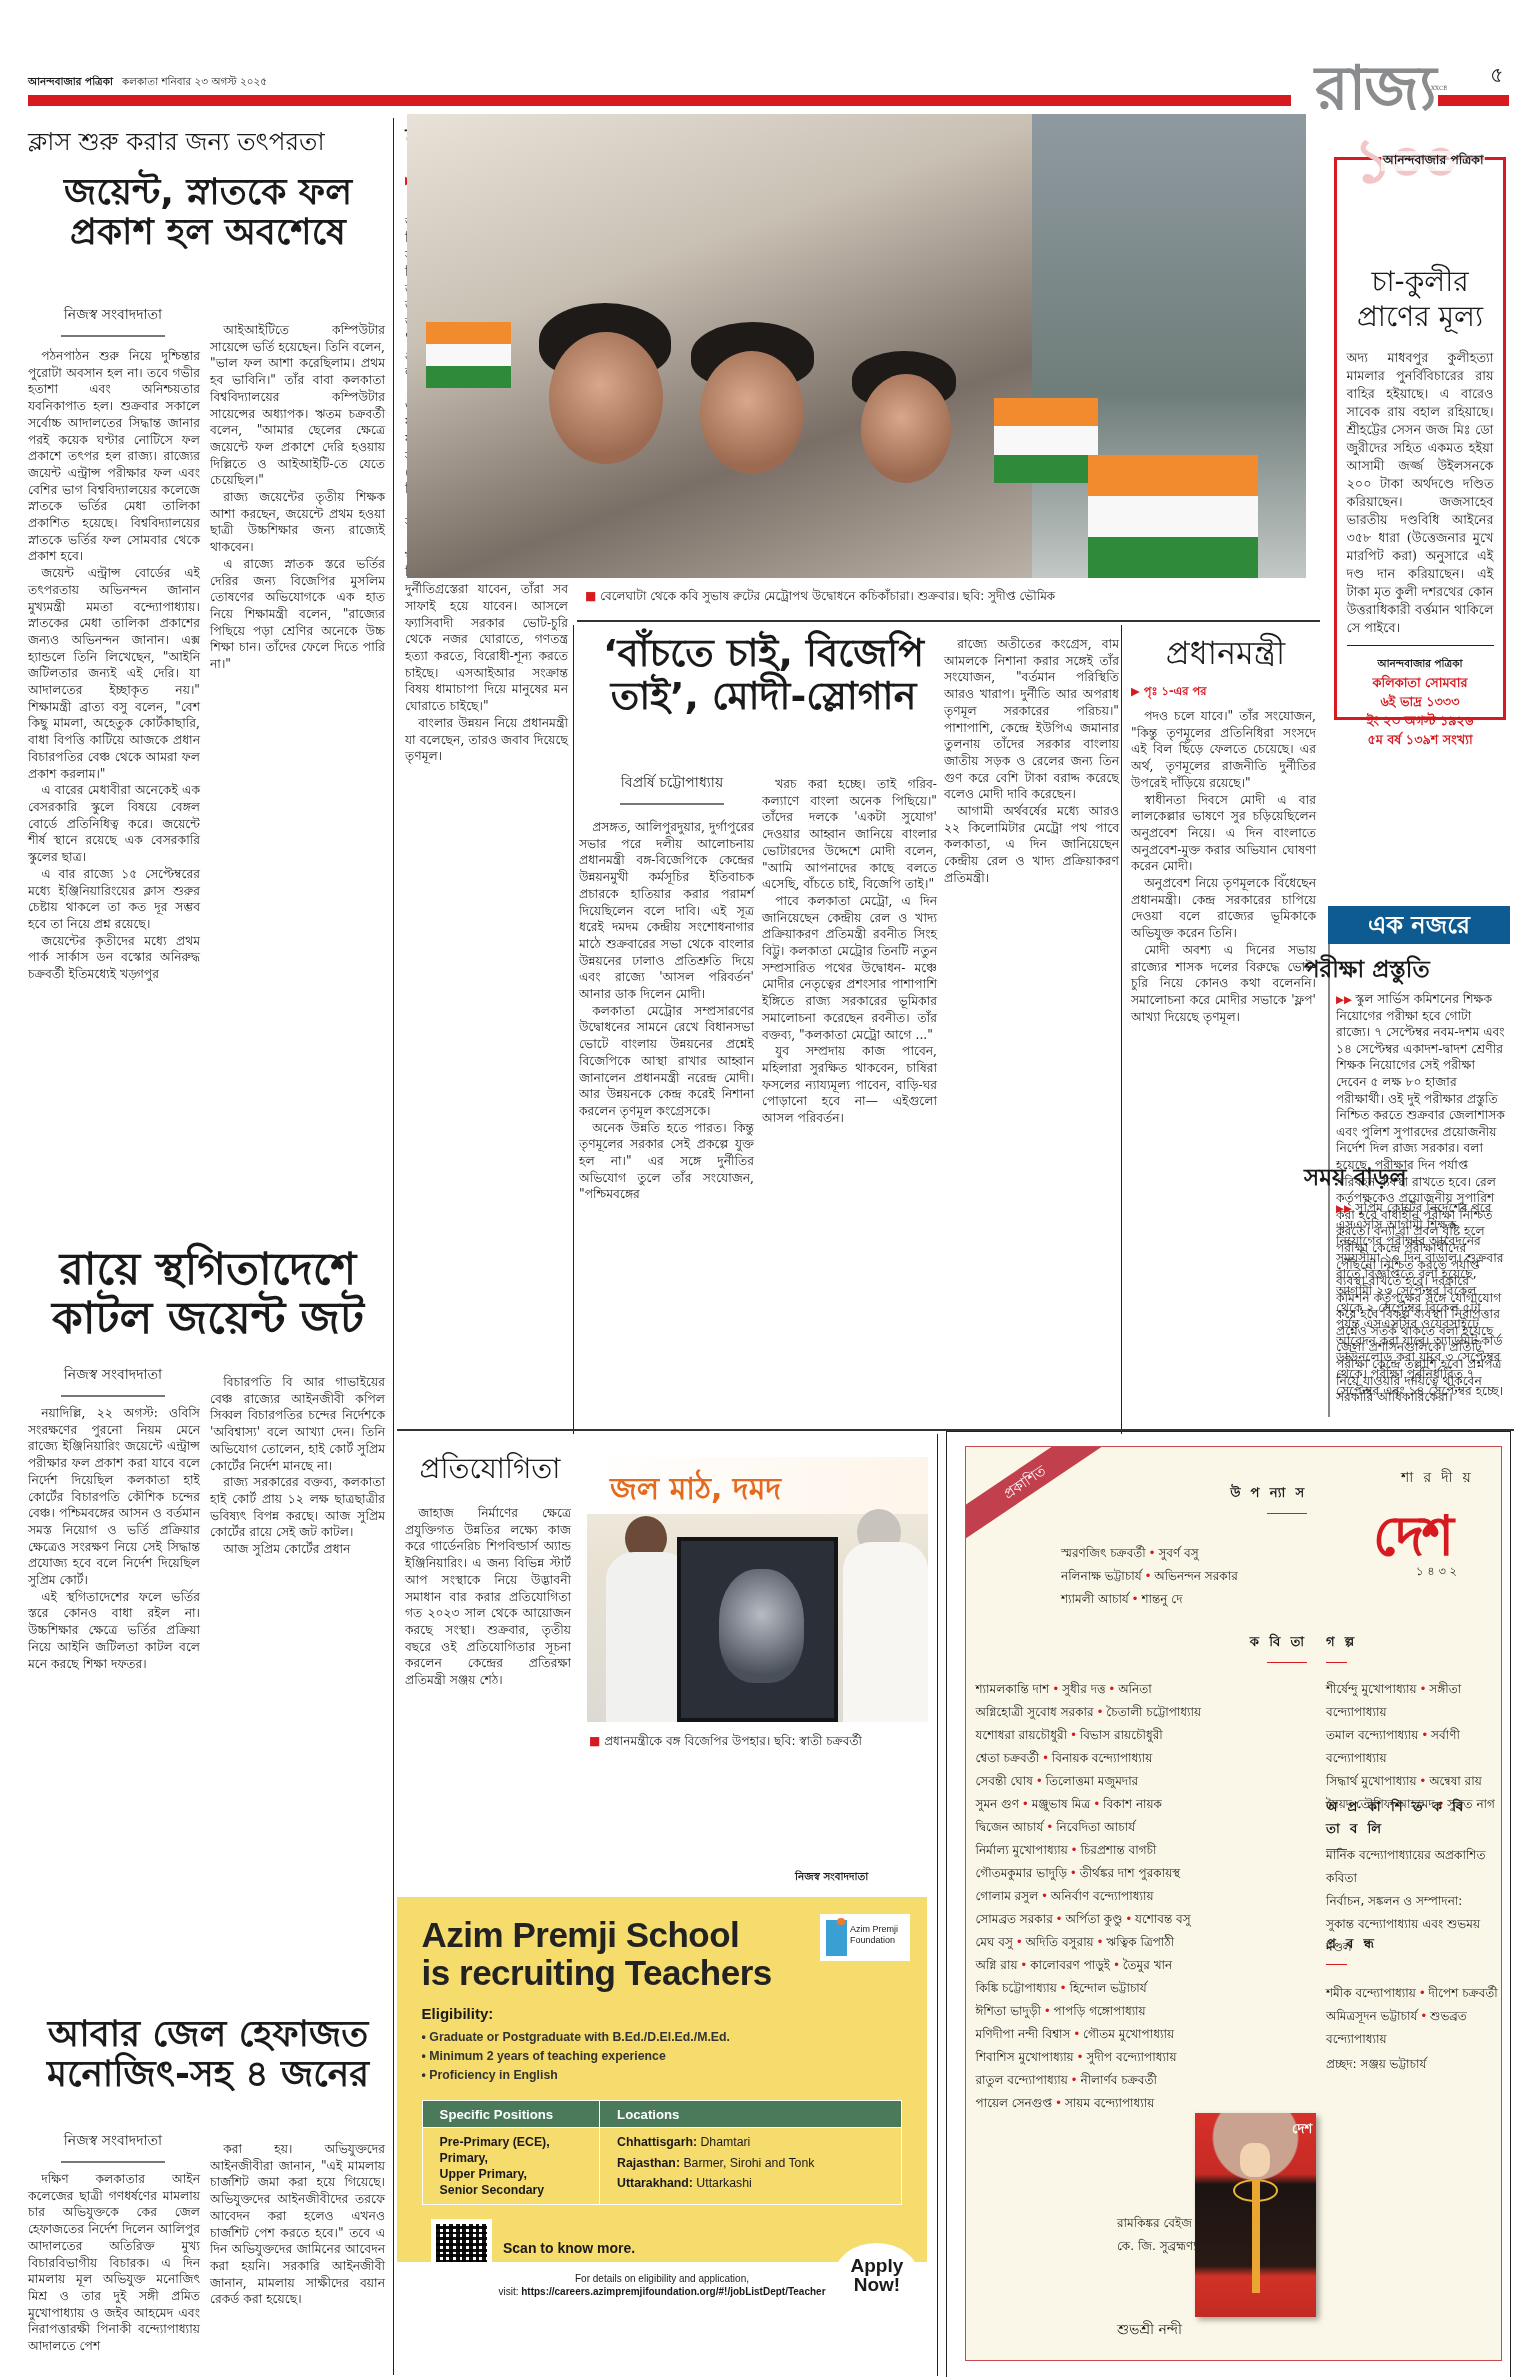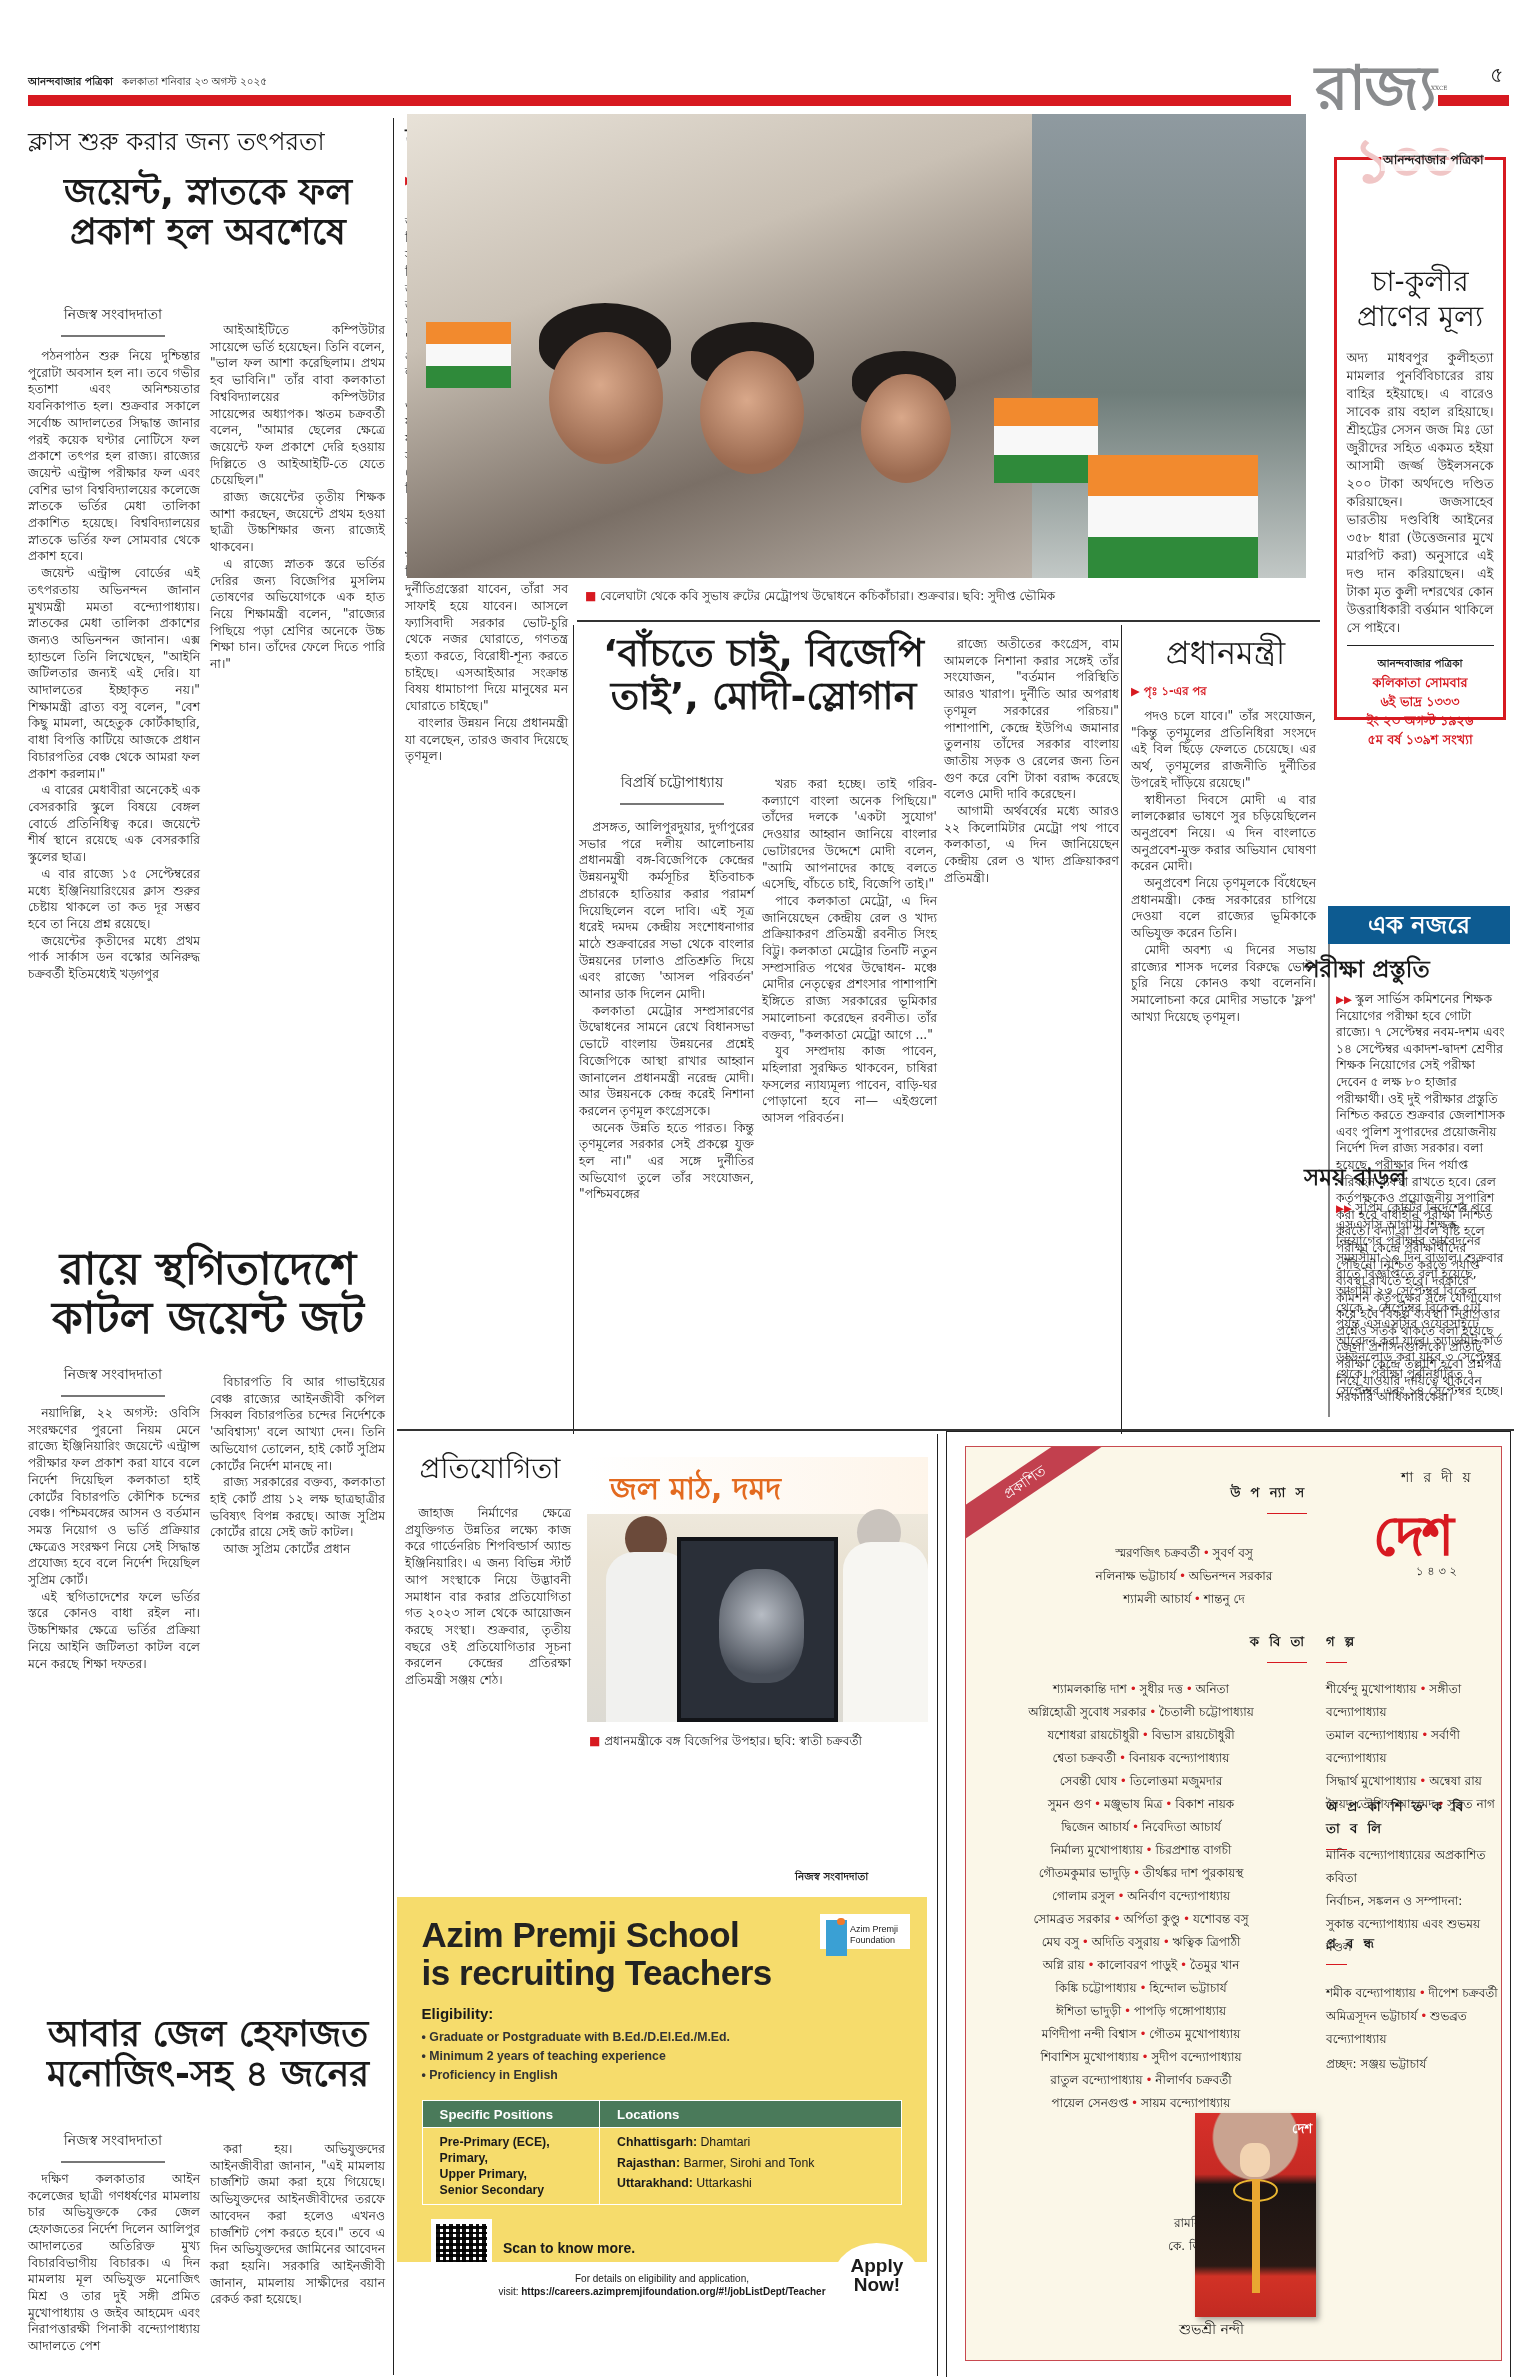--- a/index.html
+++ b/index.html
@@ -63,21 +63,21 @@
 
   .glance { position: absolute; left: 1328px; top: 906px; width: 182px; height: 38px; background: #0d5b91; color: #fff; text-align: center; font-size: 24px; font-family: "DejaVu Sans", sans-serif; font-weight: bold; line-height: 38px; }
   .glance-box { position: absolute; left: 1328px; top: 944px; width: 1.9px; height: 473px; background: #888; }
   .glance-h { position: absolute; left: 1304px; font-size: 23px; font-weight: 700; font-family: "DejaVu Sans", sans-serif; }
   .glance-t { position: absolute; left: 1336px; width: 170px; font-size: 12.3px; line-height: 16.6px; font-family: "DejaVu Sans", sans-serif; }
   .glance-t .arr { color: #d71920; font-size: 10.4px; }
 
   
   .ad { position: absolute; left: 397px; top: 1897px; width: 530px; height: 416px; background: #f6dc6c; font-family: "Liberation Sans", sans-serif; padding: 19px 24.6px; }
   .ad h1 { font-size: 35px; line-height: 38px; font-weight: 900; color: #222; letter-spacing: -0.5px; }
-  .ad .logo { position: absolute; right: 17px; top: 17px; width: 90px; height: 35px; background: #fff; font-size: 9px; padding: 9.5px 3.8px 0 30px; line-height: 11.4px; margin-left: 20px; }
+  .ad .logo { position: absolute; right: 17px; top: 17px; width: 90px; height: 47px; background: #fff; font-size: 9px; padding: 9.5px 3.8px 0 30px; line-height: 11.4px; margin-left: 20px; }
   .ad .logo .mark { position: absolute; left: 5.7px; top: 5.7px; width: 21px; height: 36px; background: #3aa0d4; }
   .ad .logo .dot { position: absolute; left: 17px; top: 3.8px; width: 7.6px; height: 7.6px; border-radius: 50%; background: #f07a2c; }
   .ad .elig { font-size: 15px; font-weight: bold; margin: 13.2px 0 5.7px; }
   .ad ul { list-style: none; font-size: 12.3px; font-weight: bold; color: #333; line-height: 19px; }
   .ad ul li::before { content: "\2022  "; }
   .ad table { width: 100%; margin-top: 15px; border-collapse: collapse; font-size: 12.3px; font-weight: bold; }
   .ad th { background: #4a7a5a; color: #fff; text-align: left; padding: 5.7px 17px; font-size: 13.2px; border: 1.9px solid #fff; }
   .ad td { vertical-align: top; padding: 5.7px 17px; border: 1.9px solid #fff; line-height: 16px; }
   .ad td.pos { width: 37%; }
   .ad td .loc { margin-bottom: 4.7px; font-weight: normal; }
@@ -91,21 +91,21 @@
   .ad .apply { position: absolute; right: 7.6px; bottom: 3.8px; width: 85px; height: 66px; background: #fff; border-radius: 50% 50% 0 0; font-size: 19px; font-weight: bold; text-align: center; line-height: 19px; padding-top: 13.2px; }
 
   
   .desh-outer { position: absolute; left: 946px; top: 1431px; width: 565px; height: 946px; border: 1.9px solid #222; border-bottom: none; }
   .desh { position: absolute; left: 965px; top: 1446px; width: 537px; height: 915px; background: #fbf7e8; border: 1.4px solid #c84a50; font-family: "DejaVu Sans", sans-serif; }
   .desh .ribbon { position: absolute; left: -36px; top: 21px; width: 189px; height: 28px; background: #c2404e; color: #fff; transform: rotate(-34deg); text-align: center; font-size: 14px; line-height: 28px; }
   .desh .ribbon-clip { position: absolute; left: 0; top: 0; width: 142px; height: 104px; overflow: hidden; }
   .desh .sec-h { position: absolute; font-size: 13.2px; letter-spacing: 2.8px; font-weight: bold; text-align: right; }
   .desh .sec-h::after { content: ""; display: block; height: 1.9px; background: #d71920; margin-top: 7.6px; margin-left: auto; width: 40px; }
   .desh .sec-h.left::after { margin-left: 0; margin-right: auto; width: 21px; }
-  .desh .names { position: absolute; font-size: 12px; line-height: 23px; text-align: center; }
+  .desh .names { position: absolute; font-size: 12px; line-height: 23px; text-align: left; }
   .desh .names.l { text-align: left; }
   .desh .names .dot { color: #d71920; padding: 0 2.8px; }
   .desh .sarodiya { position: absolute; left: 435px; top: 19px; font-size: 14px; letter-spacing: 2.8px; }
   .desh .logo { position: absolute; left: 407px; top: 47px; font-size: 55px; color: #d71920; font-weight: 900; letter-spacing: -2.8px; }
   .desh .year { position: absolute; left: 450px; top: 116px; font-size: 11.4px; letter-spacing: 3.8px; }
   .cover-art { position: absolute; left: 1195px; top: 2113px; width: 121px; height: 204px; background:
      radial-gradient(circle at 50% 12%, #c9a390 0 22%, transparent 23%),
      linear-gradient(180deg, #d7302a 0%, #c62a24 30%, #1b1412 35%, #2a1a15 75%, #d23226 80%, #c22a22 100%);
      box-shadow: 2.8px 2.8px 5.7px rgba(0,0,0,0.35); }
   .cover-art .face { position: absolute; left: 45px; top: 30px; width: 30px; height: 34px; border-radius: 40%; background: #f2d3b1; }

